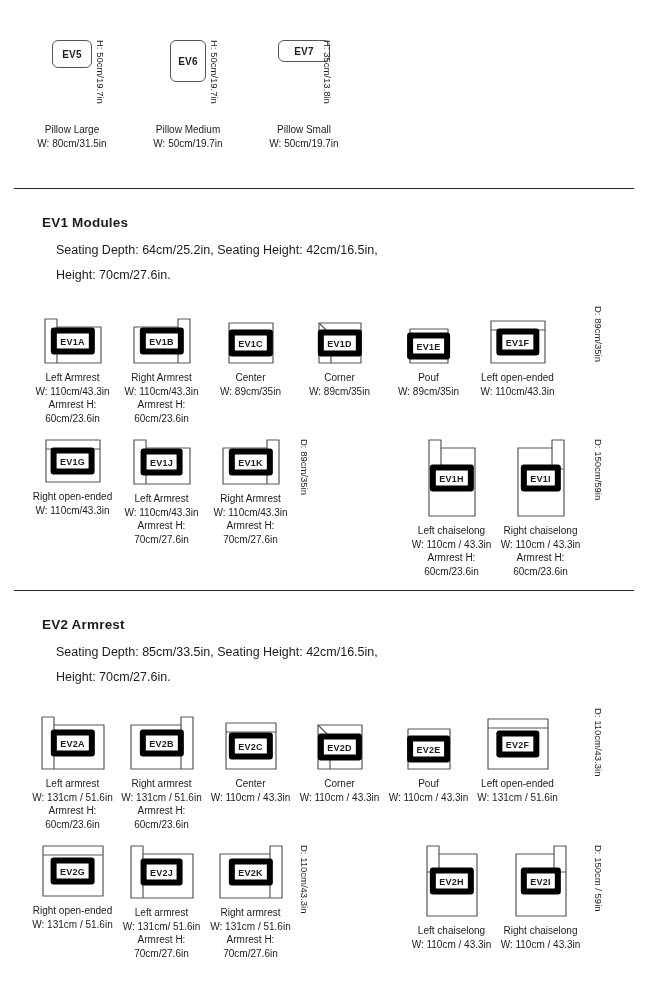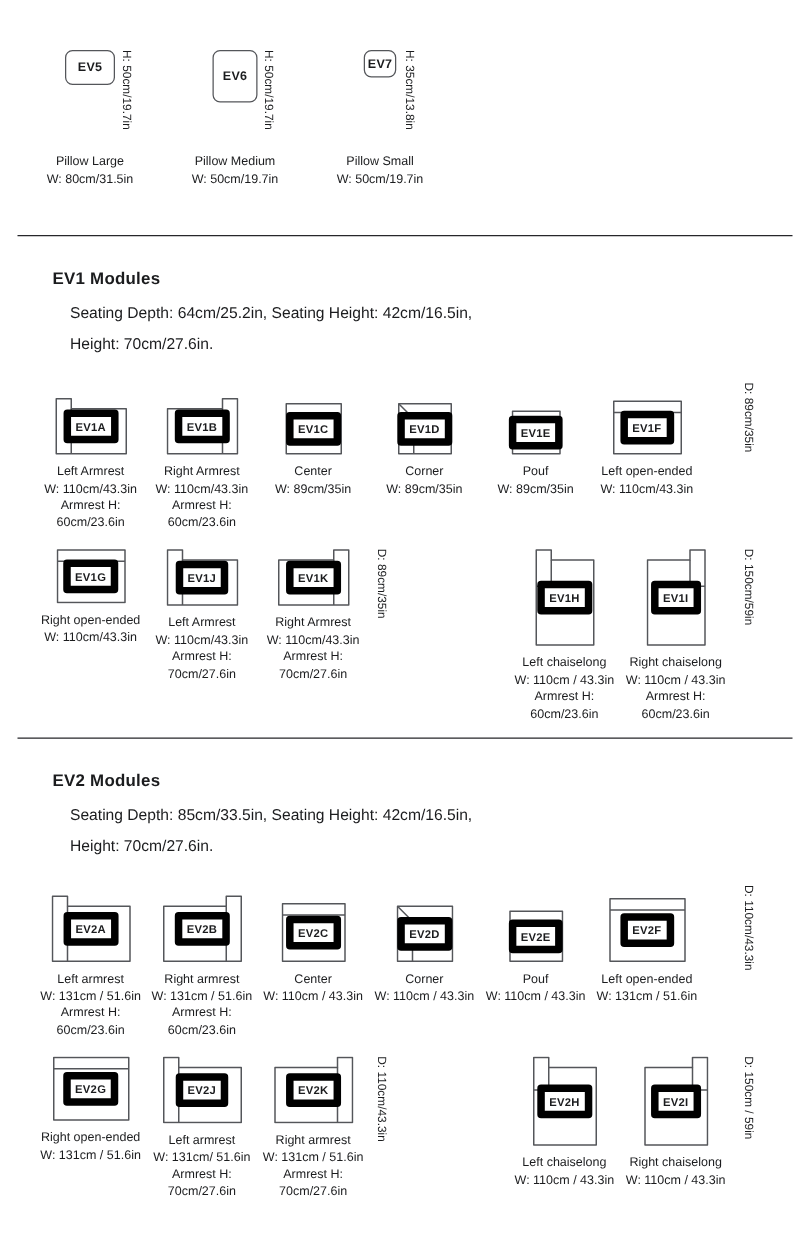--- a/index.html
+++ b/index.html
@@ -24,21 +24,21 @@
   .pillow-row { display: flex; padding-left: 14px; margin-top: 26px; }
   .pillow-cell { width: 116px; }
   .pillow-icon-area { position: relative; height: 76px; display: flex; justify-content: center; align-items: flex-start; }
   .pillow-box {
     border: 1.3px solid #54565a; border-radius: 6px; background: #fff;
     display: flex; align-items: center; justify-content: center;
     font-weight: bold; font-size: 10px; letter-spacing: .2px;
   }
   .pb-0 { width: 40px; height: 28px; }
   .pb-1 { width: 36px; height: 42px; }
-  .pb-2 { width: 26px; height: 22px; }
+  .pb-2 { width: 52px; height: 22px; }
   .pillow-vlabel {
     position: absolute; top: 0; height: 100%;
     writing-mode: vertical-rl; font-size: 9.5px; white-space: nowrap;
   }
   .pvl-0 { left: calc(50% + 23px); }
   .pvl-1 { left: calc(50% + 21px); }
   .pvl-2 { left: calc(50% + 18px); }
 
   .caption { margin-top: 7px; text-align: center; font-size: 10px; line-height: 13.5px; }
 
@@ -268,21 +268,21 @@
             <div>60cm/23.6in</div>
           </div>
         </div>
         <div class="v-label right">D: 150cm/59in</div>
       </div>
   </section>
 
   <hr class="divider divider-2">
 
   <section class="sec sec-modules sec-ev2">
-    <h2 class="sec-title">EV2 Modules</h2>
+    <h2 class="sec-title">EV2 Armrest</h2>
     <p class="sec-sub sub1">Seating Depth: 85cm/33.5in, Seating Height: 42cm/16.5in,</p>
     <p class="sec-sub">Height: 70cm/27.6in.</p>
     <div class="mod-row row1" id="ev2-row1">
         <div class="mod-cell">
           <div class="icon-area">
             <div class="icon-wrap"><svg width="64" height="54" viewBox="0 0 64 54" aria-hidden="true">
                 <path d="M1 1 H13 V9 H63 V53 H1 Z" fill="#fff" stroke="#54565a" stroke-width="1.2" stroke-linejoin="round"></path>
                 <path d="M13 9 V53" fill="none" stroke="#54565a" stroke-width="1.2"></path>
               </svg><div class="code-label">EV2A</div></div>
           </div>

